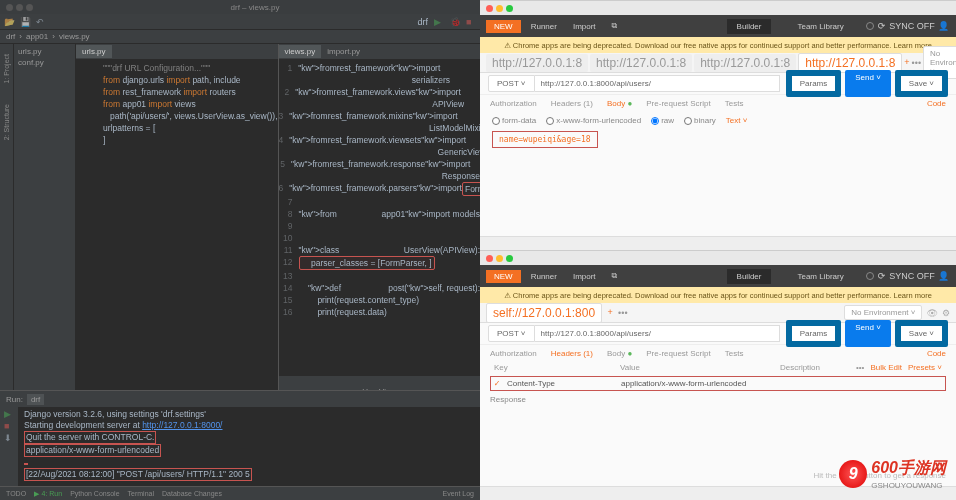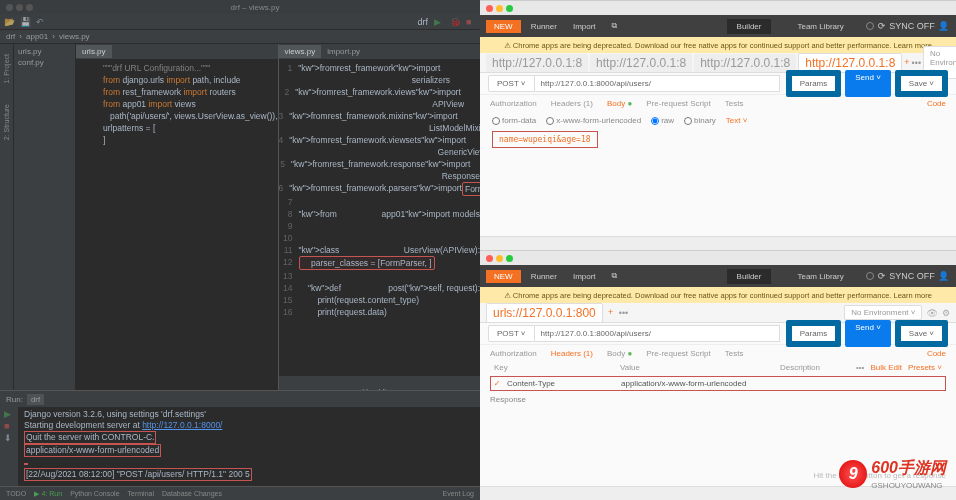--- a/index.html
+++ b/index.html
@@ -354,21 +354,21 @@
       </div>
       <div class="pm-sync">
           <span class="sync-dot"></span>
           <span>⟳</span>
           <span>SYNC OFF</span>
           <span>👤</span>
         </div>
     </div>
     <div class="pm-warn">⚠ <span>Chrome apps are being deprecated. Download our free native apps for continued support and better performance. Learn more</span></div>
     <div class="pm-req-tabs">
-      <span class="req-tab active">urls://127.0.0.1:800</span>
+      <span class="req-tab active">self://127.0.0.1:800</span>
       <span class="req-tab-add">+</span>
       <span style="color:#999">•••</span>
       <div class="env-select">
         <span class="env-dd"><span>No Environment</span> ˅</span>
         <span style="color:#aaa">👁</span>
         <span style="color:#aaa">⚙</span>
       </div>
     </div>
     <div class="pm-urlbar">
       <span class="method"><span>POST</span> ˅</span>

